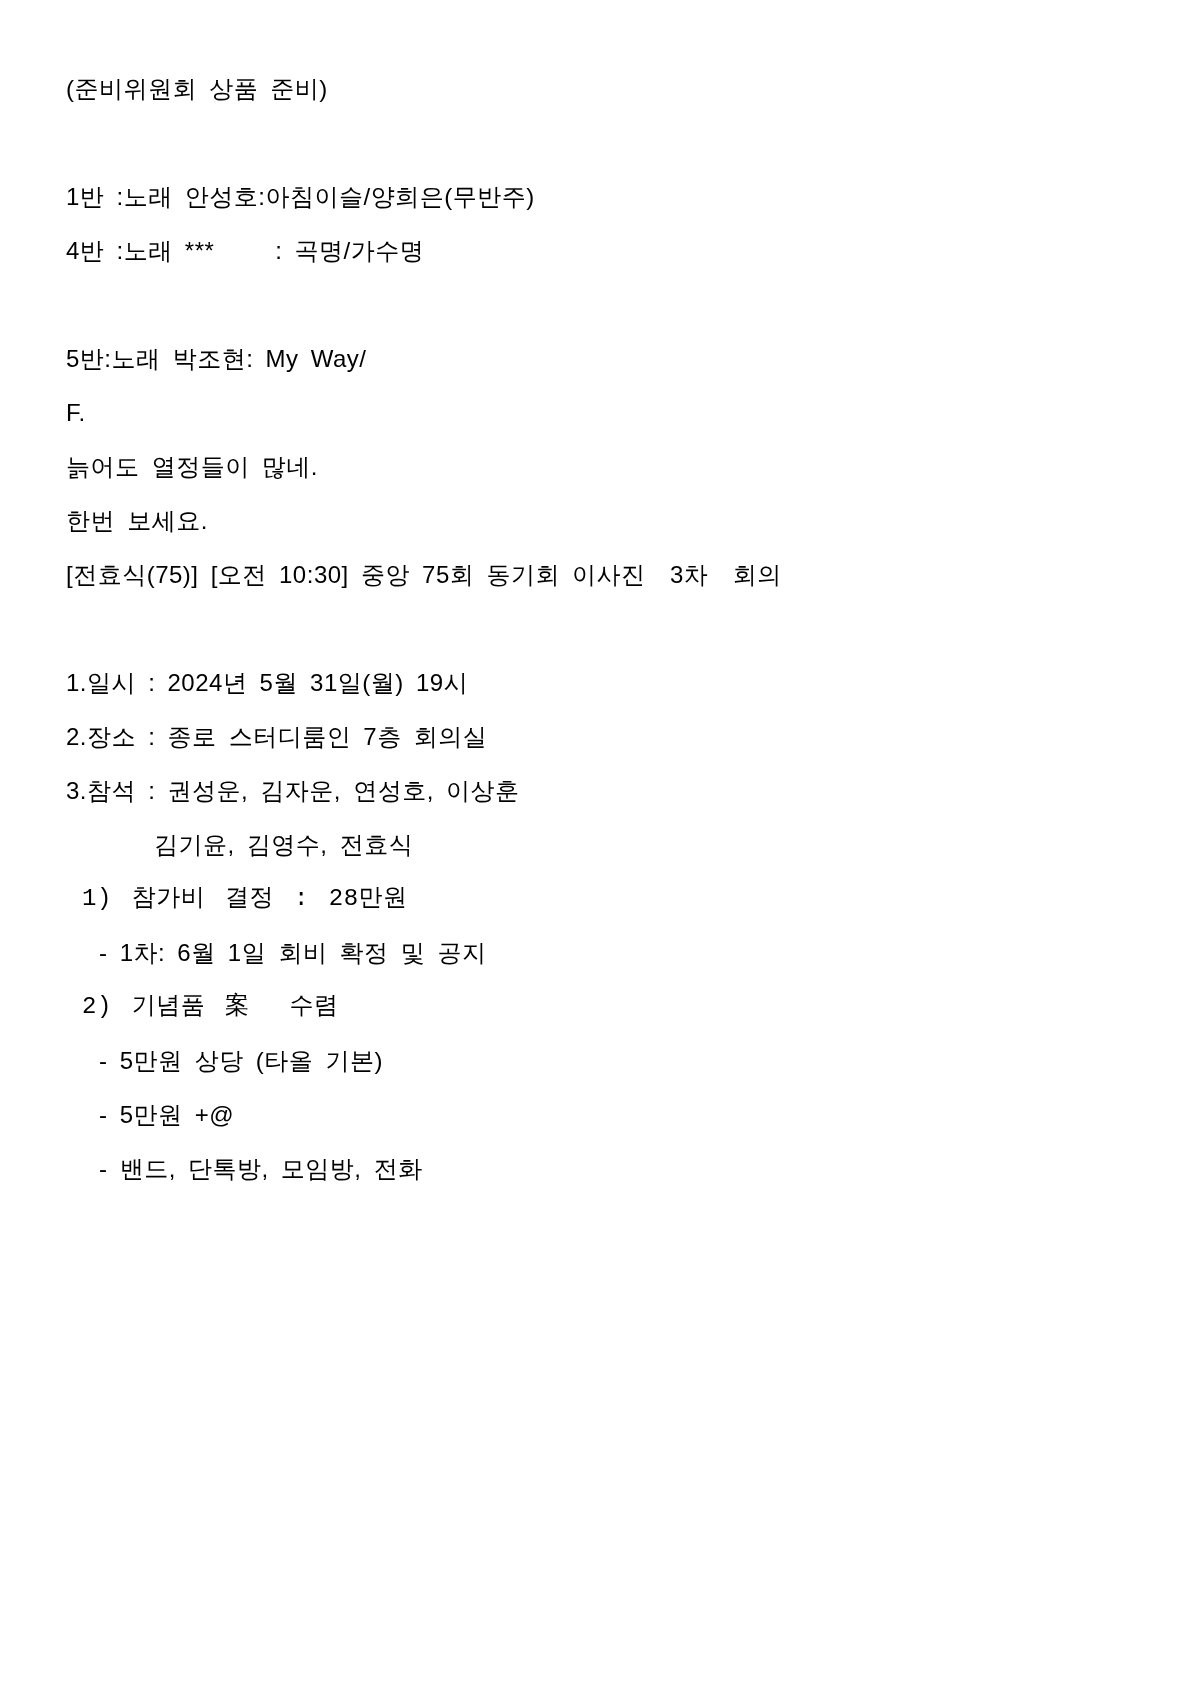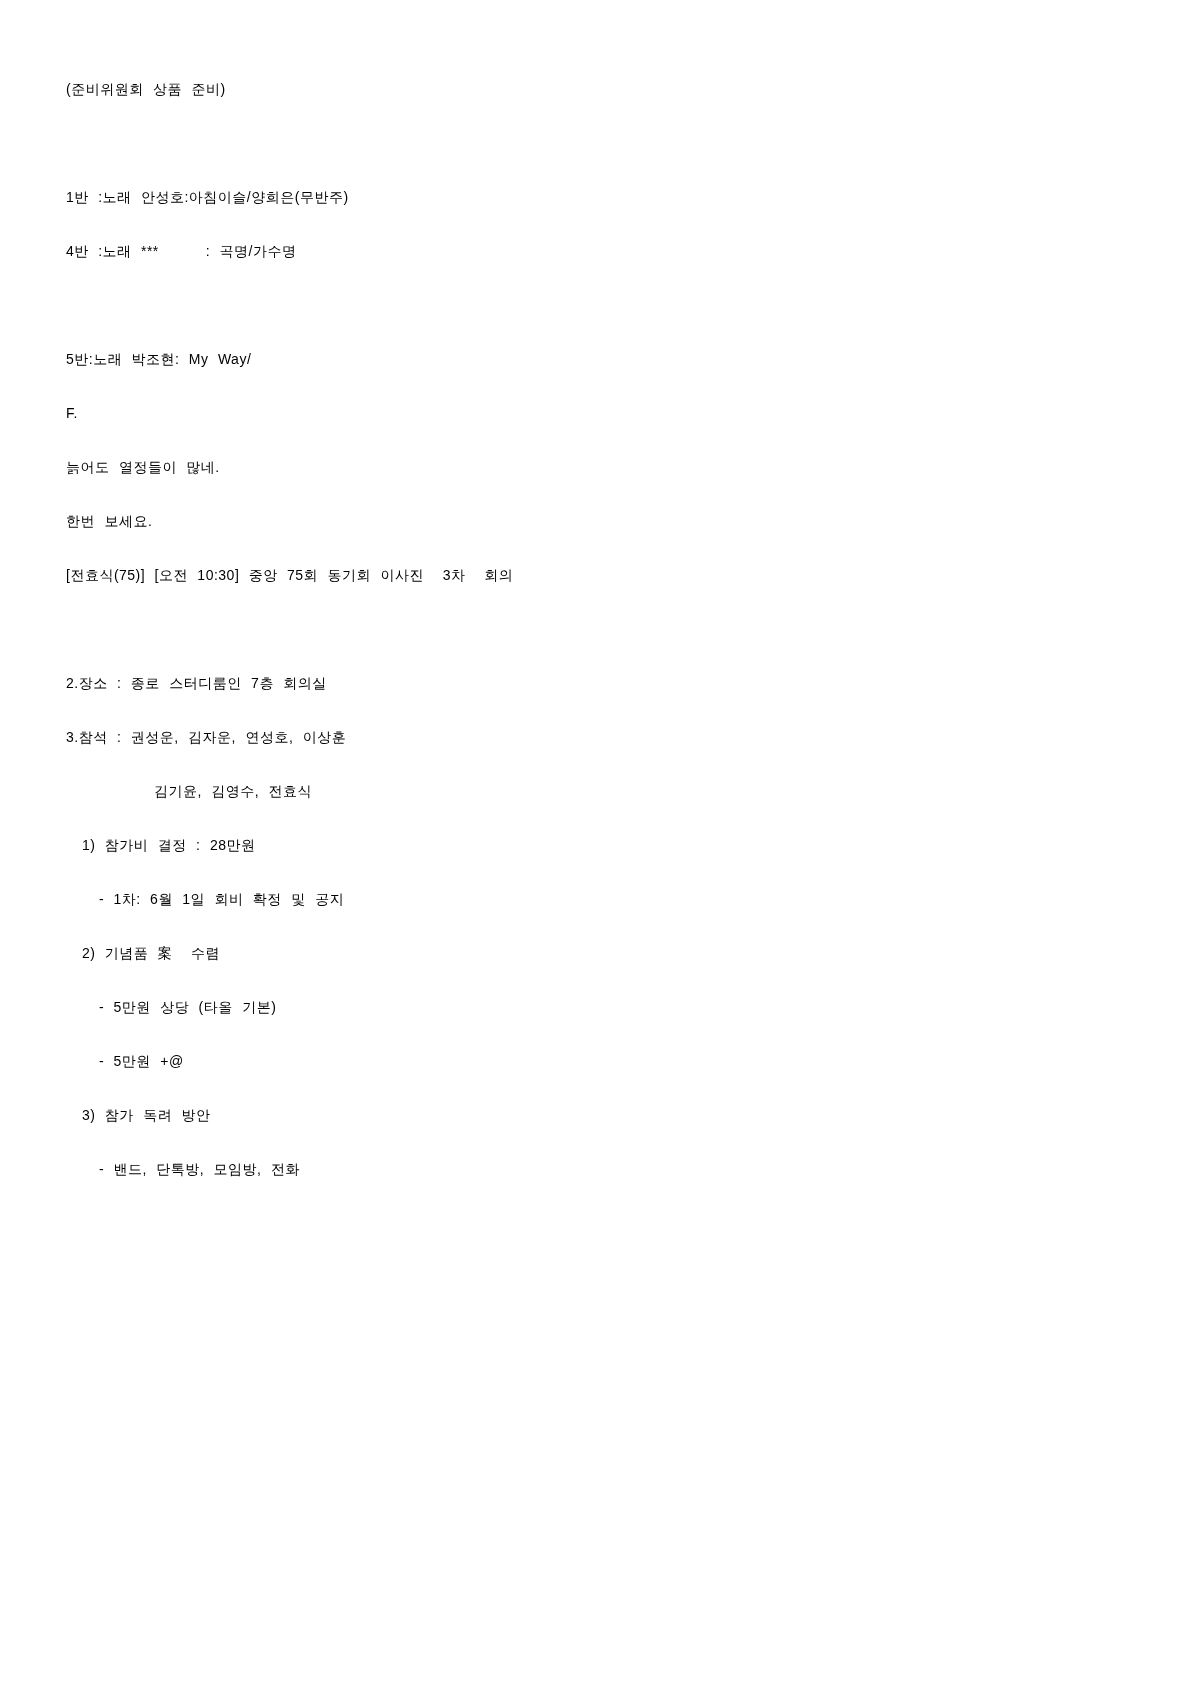--- a/index.html
+++ b/index.html
@@ -19,53 +19,53 @@
     background: #ffffff;
     box-sizing: border-box;
     padding: 62px 60px 0 66px;
   }
   .doc-body {
     width: 100%;
   }
   .line {
     margin: 0;
     padding: 0;
-    font-size: 14px;
+    font-size: 24px;
     line-height: 54px;
     height: 54px;
     white-space: pre-wrap;
     word-spacing: 5px;
     letter-spacing: 0.5px;
     color: #000000;
   }
   .indent-0 { padding-left: 0; }
-  .indent-1 { padding-left: 16px; }
+  .indent-1 { padding-left: 16px; font-family: Liberation Mono, monospace; }
   .indent-2 { padding-left: 33px; }
   .indent-3 { padding-left: 88px; }
 </style>
 </head>
 <body>
 
 <div class="page">
   <div class="doc-body" id="doc-lines">
       <p class="line indent-0">(준비위원회 상품 준비)</p>
       <p class="line indent-0">&nbsp;</p>
       <p class="line indent-0">1반 :노래 안성호:아침이슬/양희은(무반주)</p>
       <p class="line indent-0">4반 :노래 ***     : 곡명/가수명</p>
       <p class="line indent-0">&nbsp;</p>
       <p class="line indent-0">5반:노래 박조현: My Way/</p>
       <p class="line indent-0">F.</p>
       <p class="line indent-0">늙어도 열정들이 많네.</p>
       <p class="line indent-0">한번 보세요.</p>
       <p class="line indent-0">[전효식(75)] [오전 10:30] 중앙 75회 동기회 이사진  3차  회의</p>
       <p class="line indent-0">&nbsp;</p>
+      <p class="line indent-0">1.일시 : 2024년 5월 31일(월) 19시</p>
       <p class="line indent-0">2.장소 : 종로 스터디룸인 7층 회의실</p>
       <p class="line indent-0">3.참석 : 권성운, 김자운, 연성호, 이상훈</p>
       <p class="line indent-3">김기윤, 김영수, 전효식</p>
       <p class="line indent-1">1) 참가비 결정 : 28만원</p>
       <p class="line indent-2">- 1차: 6월 1일 회비 확정 및 공지</p>
       <p class="line indent-1">2) 기념품 案  수렴</p>
       <p class="line indent-2">- 5만원 상당 (타올 기본)</p>
       <p class="line indent-2">- 5만원 +@</p>
-      <p class="line indent-1">3) 참가 독려 방안</p>
       <p class="line indent-2">- 밴드, 단톡방, 모임방, 전화</p>
     </div>
 </div>
 
 </body></html>

